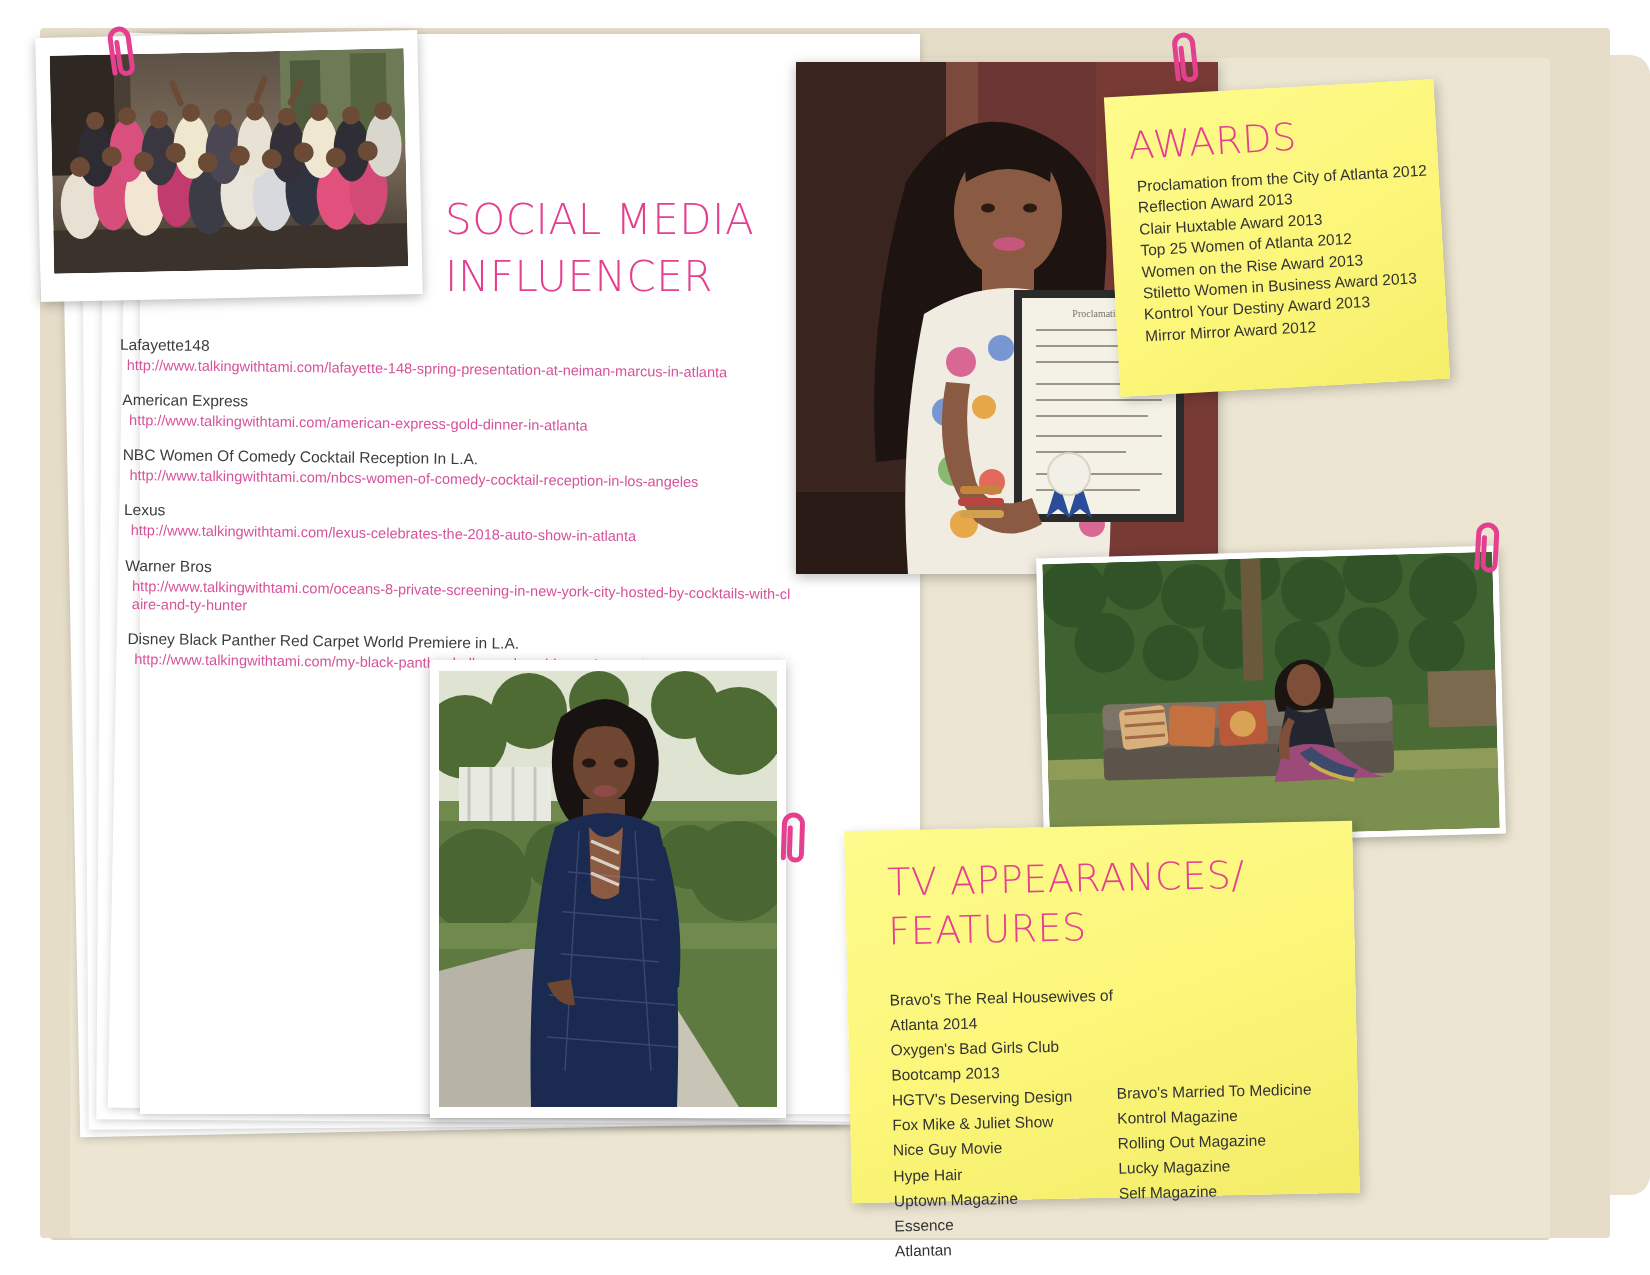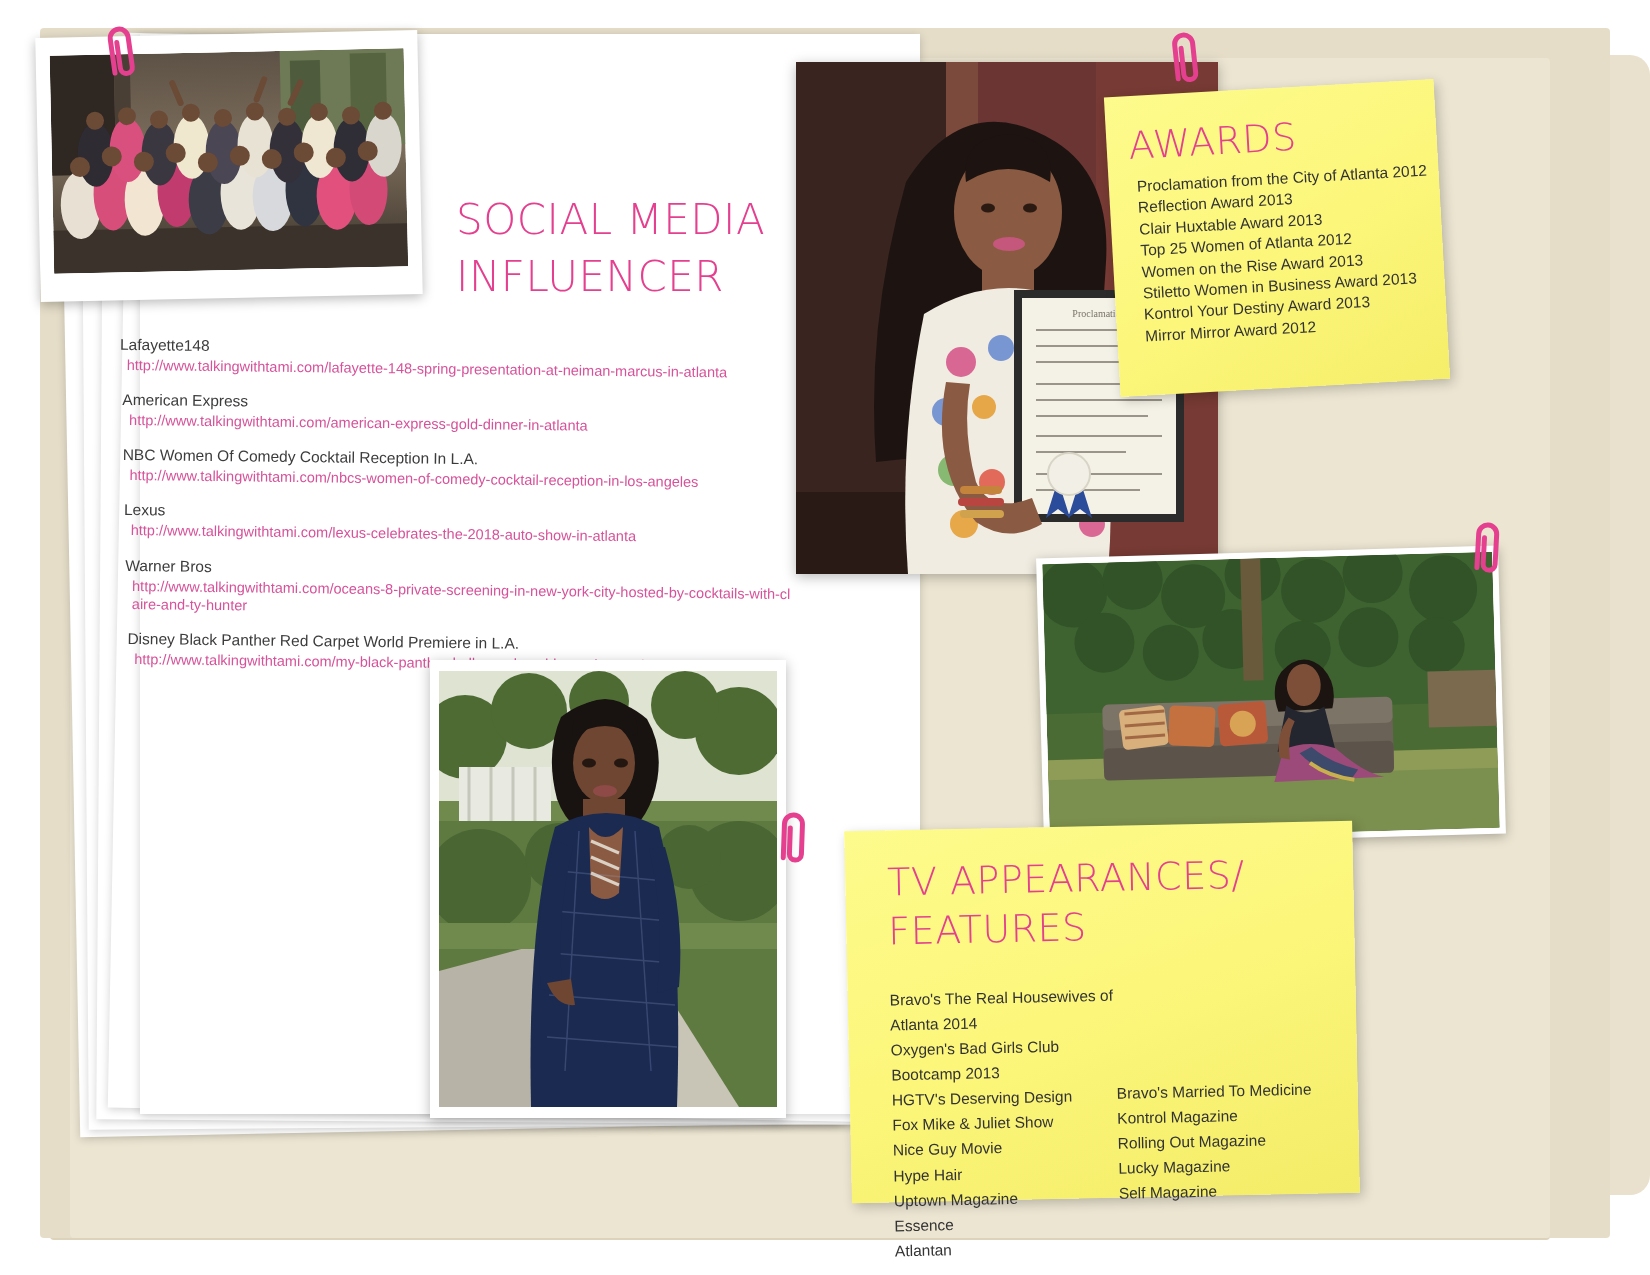--- a/index.html
+++ b/index.html
@@ -61,21 +61,21 @@
   }
   .paper-1 { left: 70px;  top: 70px;  width: 760px; height: 1060px; transform: rotate(-1.1deg); }
   .paper-2 { left: 85px;  top: 62px;  width: 760px; height: 1065px; transform: rotate(-0.4deg); }
   .paper-3 { left: 100px; top: 52px;  width: 765px; height: 1070px; transform: rotate(0.4deg); }
   .paper-4 { left: 118px; top: 40px;  width: 770px; height: 1075px; transform: rotate(1.1deg); }
   .paper-main { left: 140px; top: 34px; width: 780px; height: 1080px; transform: rotate(0deg); }
 
   
   .title-social {
     position: absolute;
-    left: 456px;
+    left: 445px;
     top: 192px;
     width: 400px;
     font-size: 42px;
     letter-spacing: 0.5px;
     line-height: 1.35;
     color: #e4408f;
     font-family: "DejaVu Sans", sans-serif;
     font-weight: 300;
   }
 

